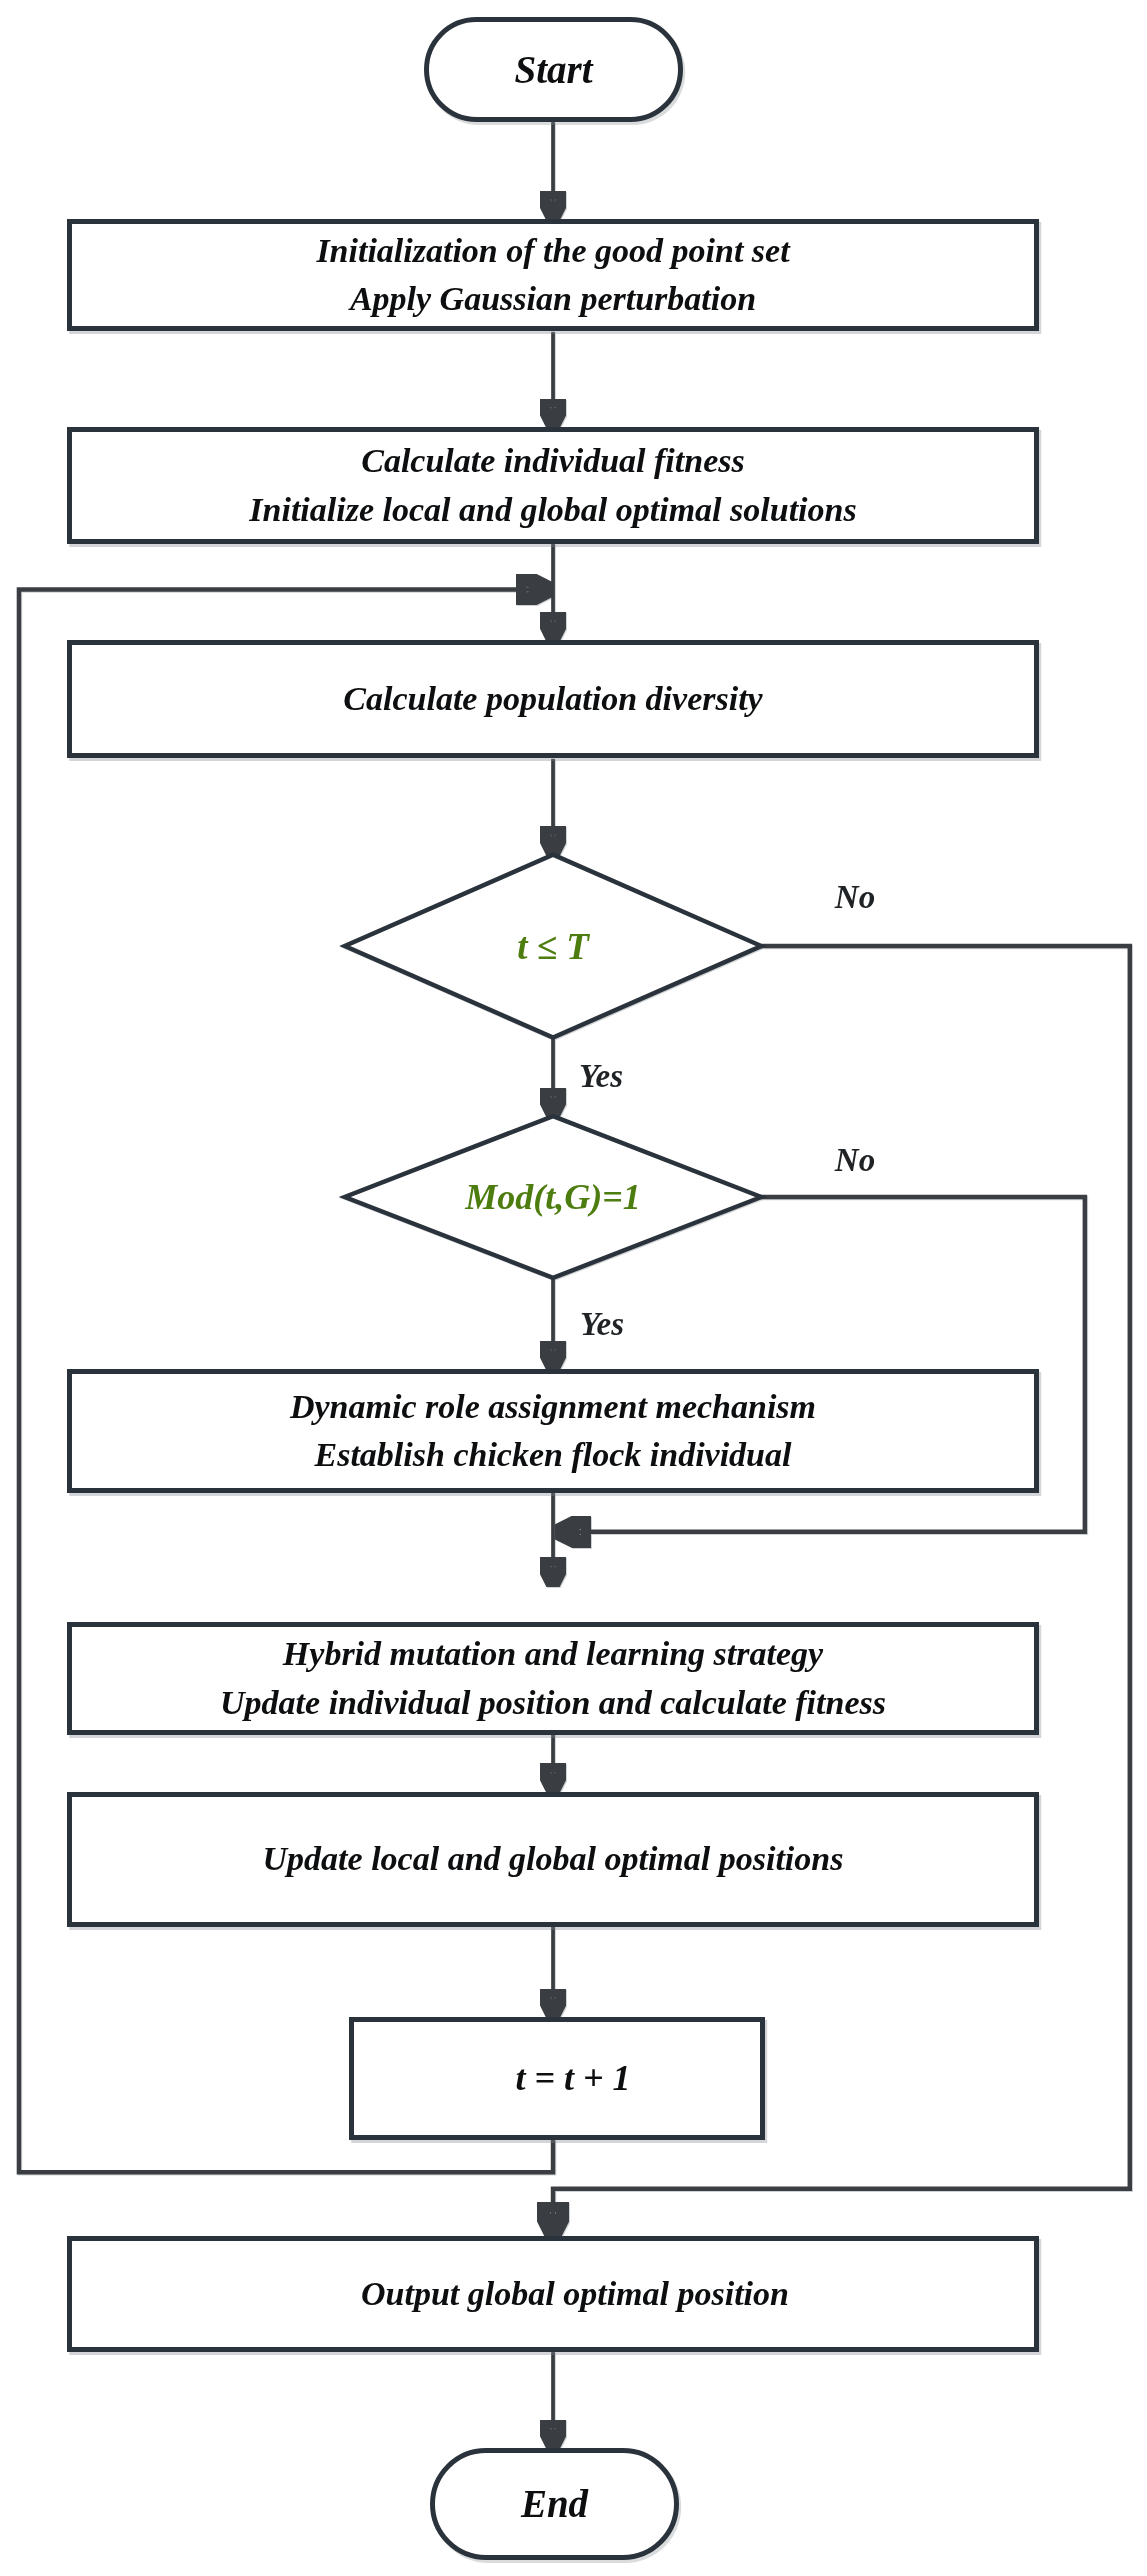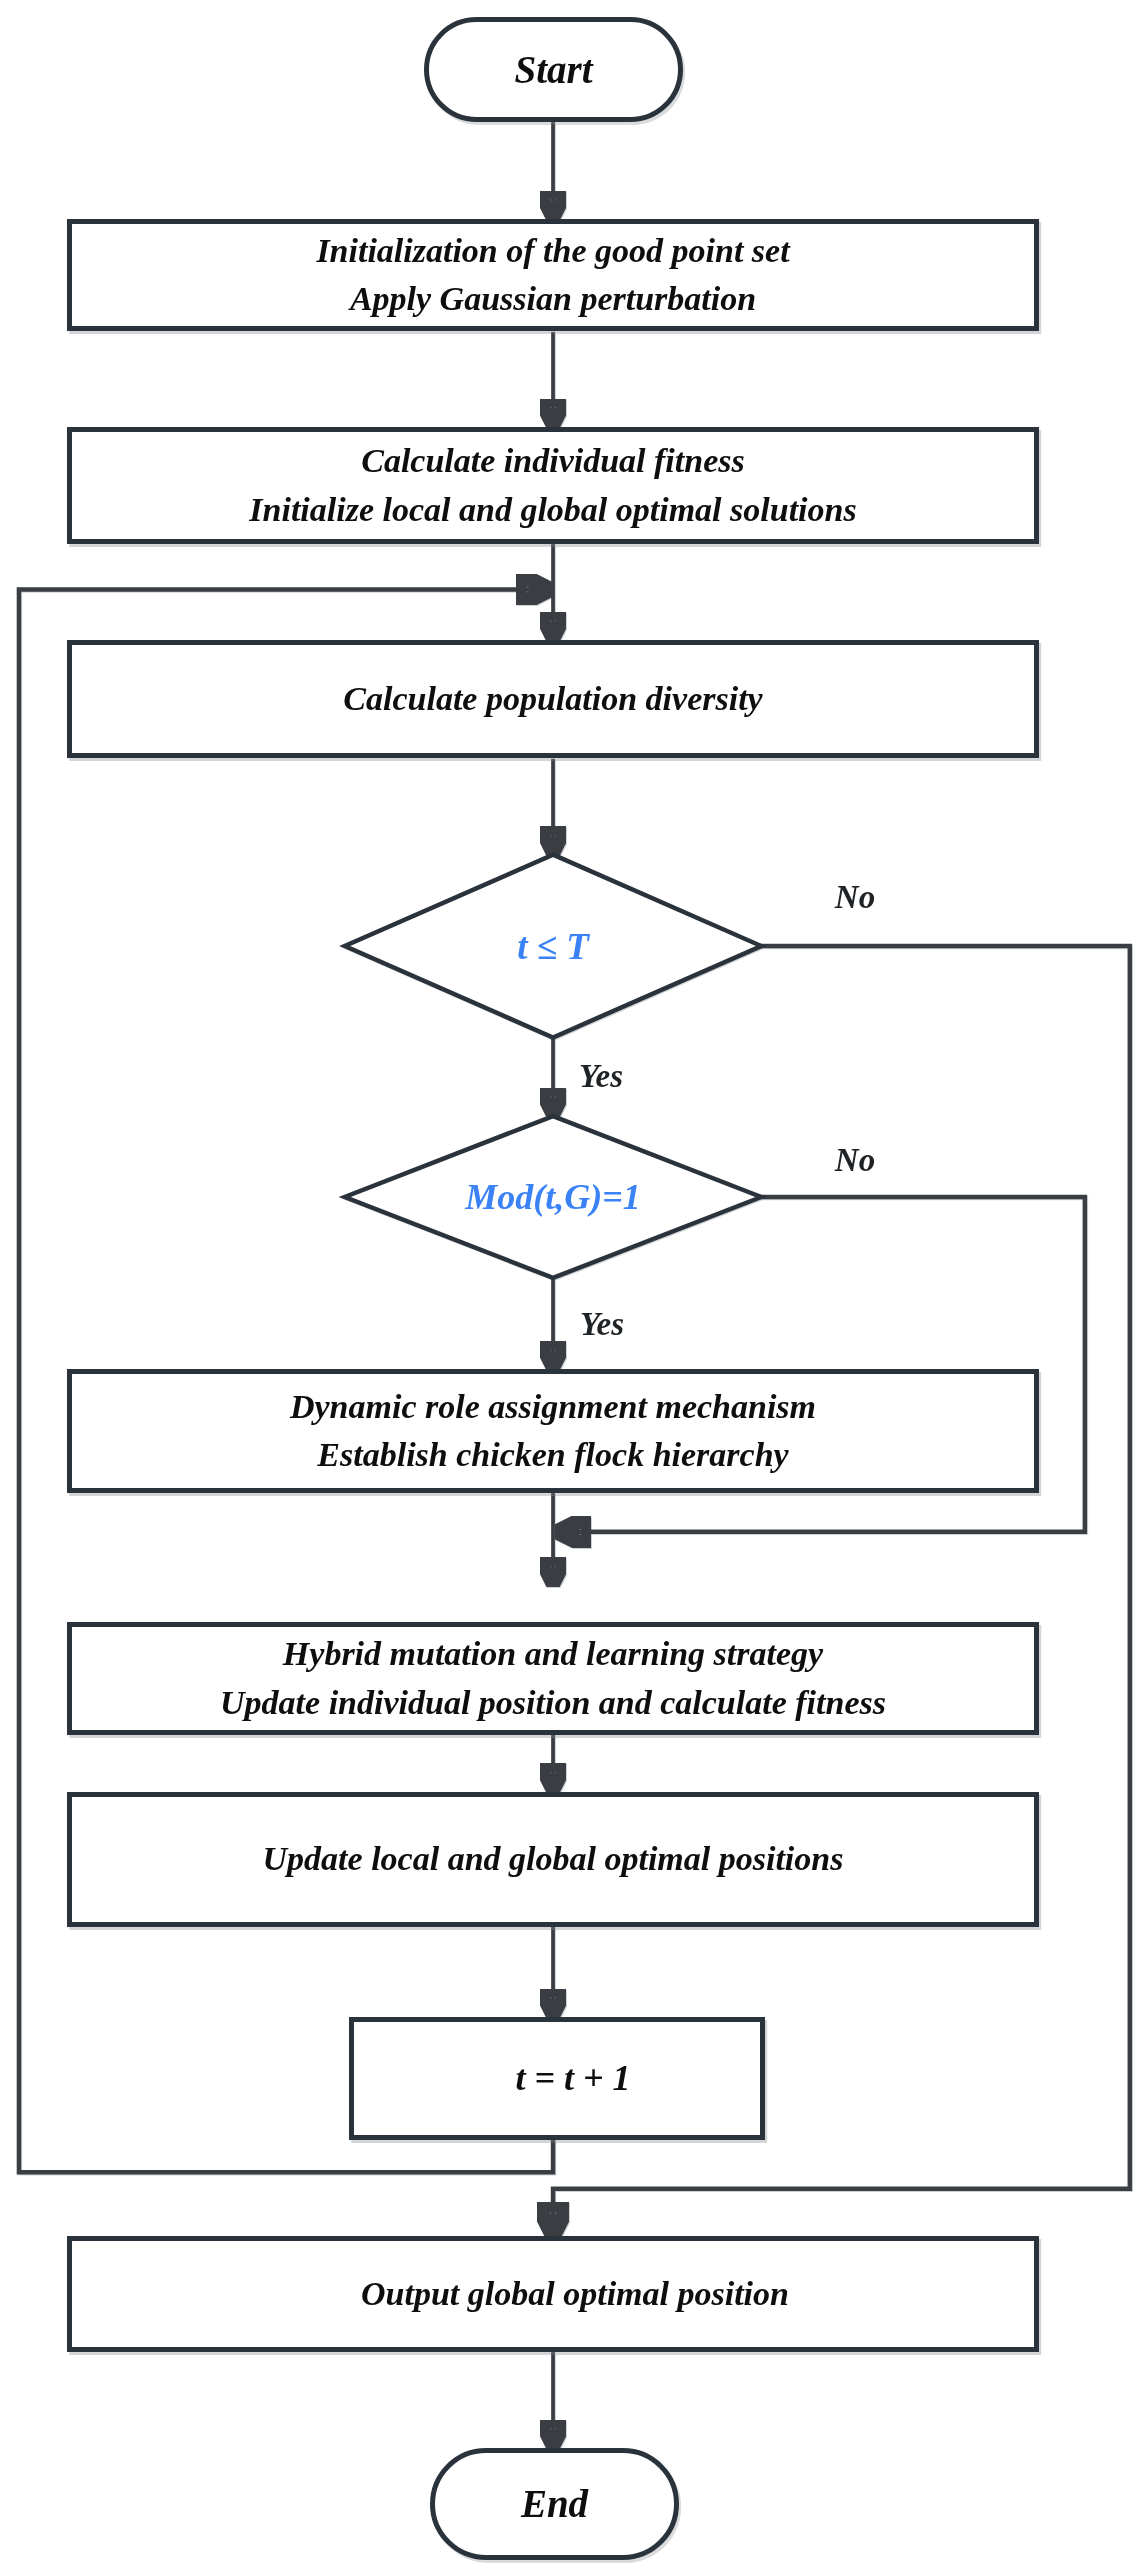--- a/index.html
+++ b/index.html
@@ -39,21 +39,21 @@
   #n-role{top:1369px;height:124px;}
   #n-hybrid{top:1586px;height:113px;margin-top:36px;}
   #n-update{top:1792px;height:135px;}
   #n-inc{left:349px;top:2017px;width:416px;height:123px;font-size:36px;padding-left:32px;}
   #n-output{top:2236px;height:116px;padding-left:44px;}
   #n-end{left:430px;top:2448px;width:249px;height:112px;border-radius:58px;}
 
   
   .dlabel{
     position:absolute;transform:translate(-50%,-50%);
-    font-style:italic;font-weight:bold;color:#3b82f6;white-space:nowrap;
+    font-style:italic;font-weight:bold;color:#4d7c0f;white-space:nowrap;
   }
   #d1-label{left:553px;top:946px;font-size:37px;}
   #d2-label{left:553px;top:1197px;font-size:36px;text-align:right;}
 
   
   .elabel{
     position:absolute;transform:translate(-50%,-50%);
     font-style:italic;font-weight:bold;font-size:33px;color:#1f2326;white-space:nowrap;
   }
   #lbl-no1{left:855px;top:897px;}
@@ -107,21 +107,21 @@
     <div class="ln">Calculate individual fitness</div>
     <div class="ln">Initialize local and global optimal solutions</div>
   </div>
 
   <div class="node process" id="n-diversity">
     <div class="ln">Calculate population diversity</div>
   </div>
 
   <div class="node process" id="n-role">
     <div class="ln">Dynamic role assignment mechanism</div>
-    <div class="ln">Establish chicken flock hierarchy</div>
+    <div class="ln">Establish chicken flock individual</div>
   </div>
 
   <div class="node process" id="n-hybrid">
     <div class="ln">Hybrid mutation and learning strategy</div>
     <div class="ln">Update individual position and calculate fitness</div>
   </div>
 
   <div class="node process" id="n-update">
     <div class="ln">Update local and global optimal positions</div>
   </div>

